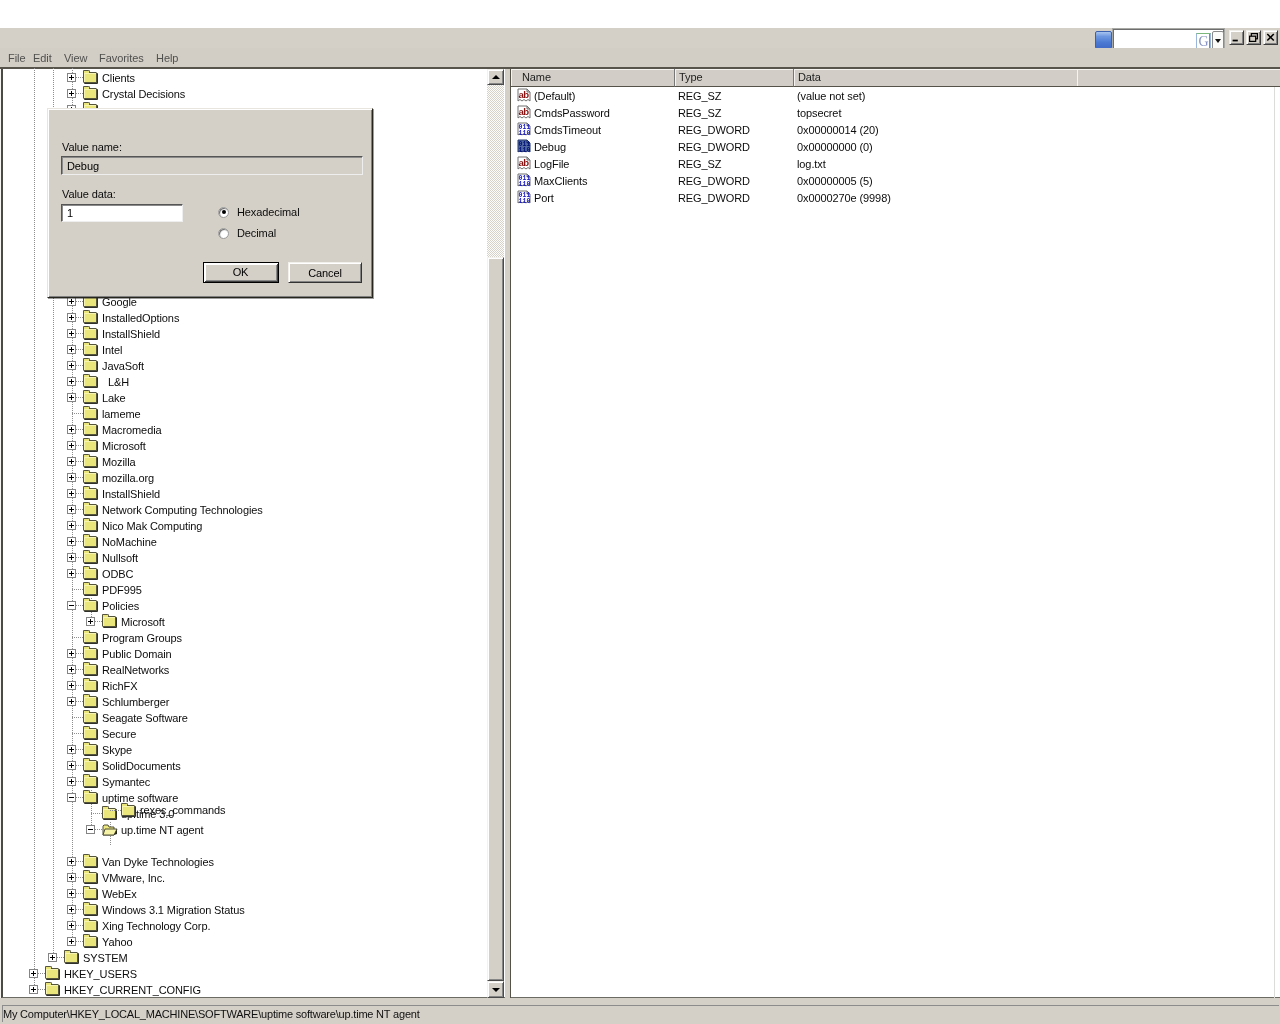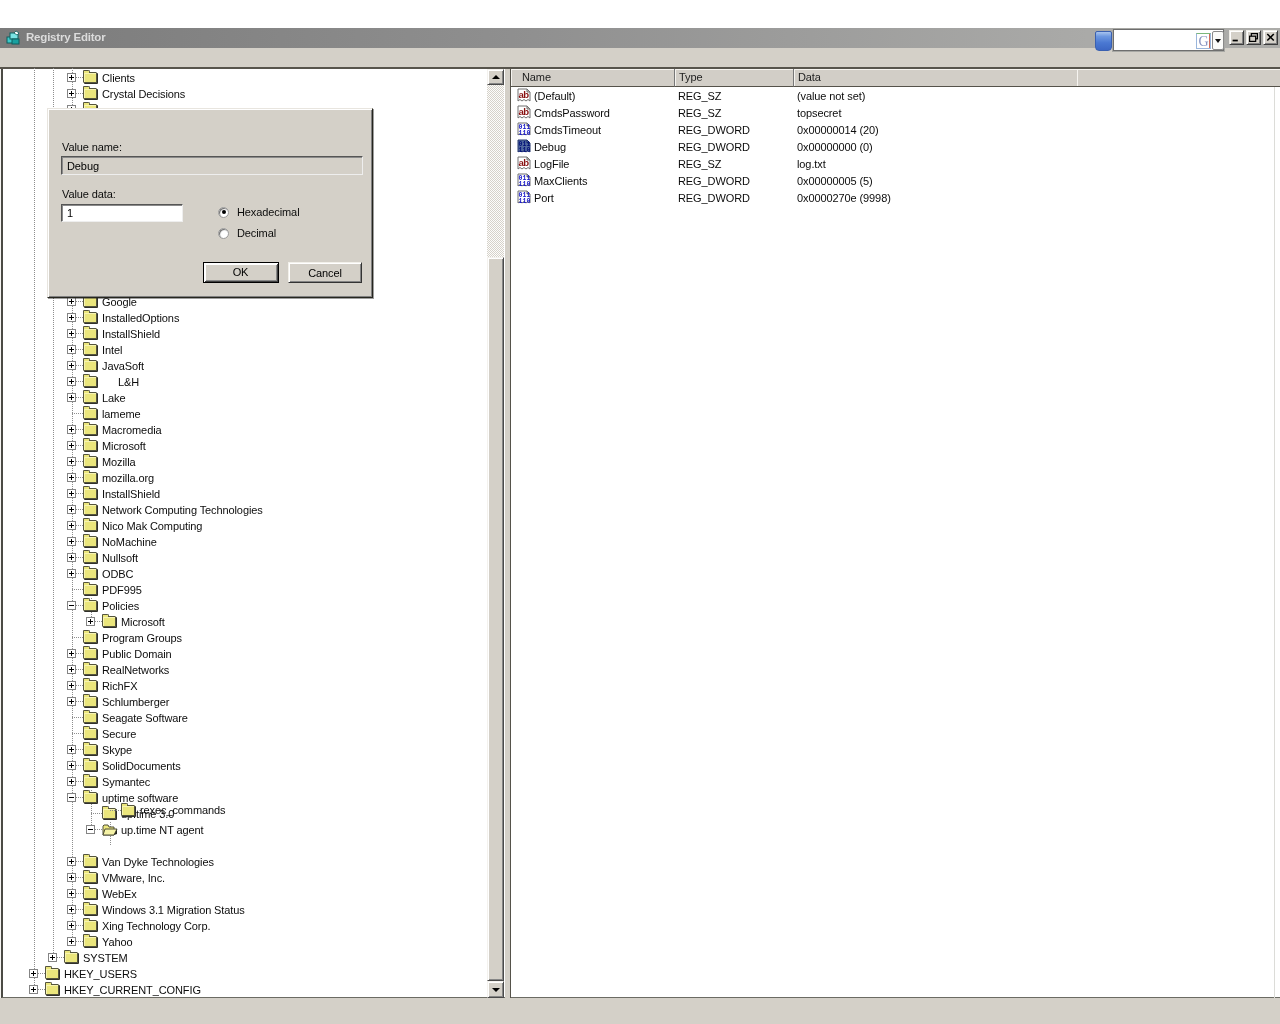--- a/index.html
+++ b/index.html
@@ -97,29 +97,20 @@
   border:1px solid #9a9a9a;box-shadow:inset 1px 1px 1px #6a6a6a}
 .rad i{position:absolute;left:2.5px;top:2.5px;width:4px;height:4px;border-radius:50%;background:#000}
 .btn{position:absolute;width:76px;height:21px;background:#d4d0c8;font-size:11px;letter-spacing:-.1px;color:#000;
   text-align:center;padding-top:3.5px}
 #okb{left:154.5px;top:153px;border:1.5px solid #000;
   box-shadow:inset 1px 1px 0 #fff,inset -1px -1px 0 #404040,inset 2px 2px 0 #fff,inset -2px -2px 0 #888}
 #cancelb{left:240px;top:153.5px;width:74px;border:1px solid;border-color:#f2f0ea #333 #333 #f2f0ea;
   box-shadow:inset 1px 1px 0 #fff,inset -1px -1px 0 #848484}
 </style></head><body>
 <div id="win">
-  <div id="tbar">
-    <svg id="tico" width="16" height="16" viewBox="0 0 16 16">
-      <rect x="1" y="7" width="8" height="6" fill="#3ccaca" stroke="#0e5e5e"></rect>
-      <rect x="4" y="3" width="8" height="6" fill="#7ae4e4" stroke="#0e5e5e"></rect>
-      <rect x="6" y="9" width="7" height="5" fill="#18a0a0" stroke="#0e5e5e"></rect>
-      <path d="M10 1 l3 2 -2 2 -3 -2 Z" fill="#fff" stroke="#0e5e5e" stroke-width=".8"></path>
-    </svg>
-    <span id="ttxt">Registry Editor</span>
-  </div>
   <div id="gblue"></div>
   <div id="gbox">
       <div id="gg">G<i></i></div>
     </div>
   <div id="gdrop">
       <i></i>
     </div>
   <div class="wbtn" id="bmin">
       <svg class="wg" viewBox="0 0 15 15">
         <rect x="3" y="10" width="6" height="2" fill="#000"></rect>
@@ -129,39 +120,50 @@
       <svg class="wg" viewBox="0 0 15 15">
         <rect x="5" y="3" width="7" height="6" fill="none" stroke="#000" stroke-width="1.4"></rect>
         <rect x="3" y="6" width="7" height="6" fill="#d4d0c8" stroke="#000" stroke-width="1.4"></rect>
       </svg>
     </div>
   <div class="wbtn" id="bclose">
       <svg class="wg" viewBox="0 0 15 15">
         <path d="M3.5 3.5 L11 11 M11 3.5 L3.5 11" stroke="#000" stroke-width="1.8"></path>
       </svg>
     </div>
+  <div id="menu">
+    <span style="left:8px">File</span>
+      <span style="left:33px">Edit</span>
+    <span style="left:64px">View</span>
+      <span style="left:99px">Favorites</span>
+    <span style="left:156px">Help</span>
+  </div>
   <div id="cliniso"></div>
   <div id="lstrip"></div>
   <div id="tree"></div>
   <div id="split"></div>
   <div id="list"></div>
   <div id="rline"></div>
 
   <div class="hseg" style="left:511px;width:164px;padding-left:11px">Name</div>
   <div class="hseg" style="left:675px;width:119px">Type</div>
   <div class="hseg" style="left:794px;width:330px">Data</div>
   <div class="hseg" style="left:1077px;width:203px;border-right:none"></div>
   <div class="sbtn" id="sup">
       <i></i>
     </div>
   <div id="strough"></div>
   <div id="sthumb"></div>
   <div class="sbtn" id="sdown">
       <i></i>
     </div>
+  <div id="sbar">
+      <div class="fld"></div>
+      <span>My Computer\HKEY_LOCAL_MACHINE\SOFTWARE\uptime software\up.time NT agent</span>
+    </div>
 </div>
 
 <i class="vg" style="left:33.5px;top:68px;height:921.5px"></i>
 <i class="vg" style="left:52.5px;top:68px;height:889.5px"></i>
 <i class="vg" style="left:71.5px;top:68px;height:873.5px"></i>
 <i class="vg" style="left:90.5px;top:597.5px;height:24.0px"></i>
 <i class="vg" style="left:90.5px;top:789.5px;height:40.0px"></i>
 <i class="vg" style="left:109.5px;top:821.5px;height:24.0px"></i>
 <div class="trow" style="top:69.5px">
     <i class="stub" style="left:71.5px;width:11px"></i>
@@ -252,21 +254,21 @@
   </div>
 <div class="trow" style="top:373.5px">
     <i class="stub" style="left:71.5px;width:11px"></i>
     <span class="pb" style="left:67.0px">
       <i class="ph"></i>
       <i class="pv"></i>
     </span>
     <span class="fold" style="left:82.5px">
       <i class="ftab"></i>
     </span>
-    <span class="tl" style="left:118px">L&amp;H</span>
+    <span class="tl" style="left:108px">L&amp;H</span>
   </div>
 <div class="trow" style="top:389.5px">
     <i class="stub" style="left:71.5px;width:11px"></i>
     <span class="pb" style="left:67.0px">
       <i class="ph"></i>
       <i class="pv"></i>
     </span>
     <span class="fold" style="left:82.5px">
       <i class="ftab"></i>
     </span>

